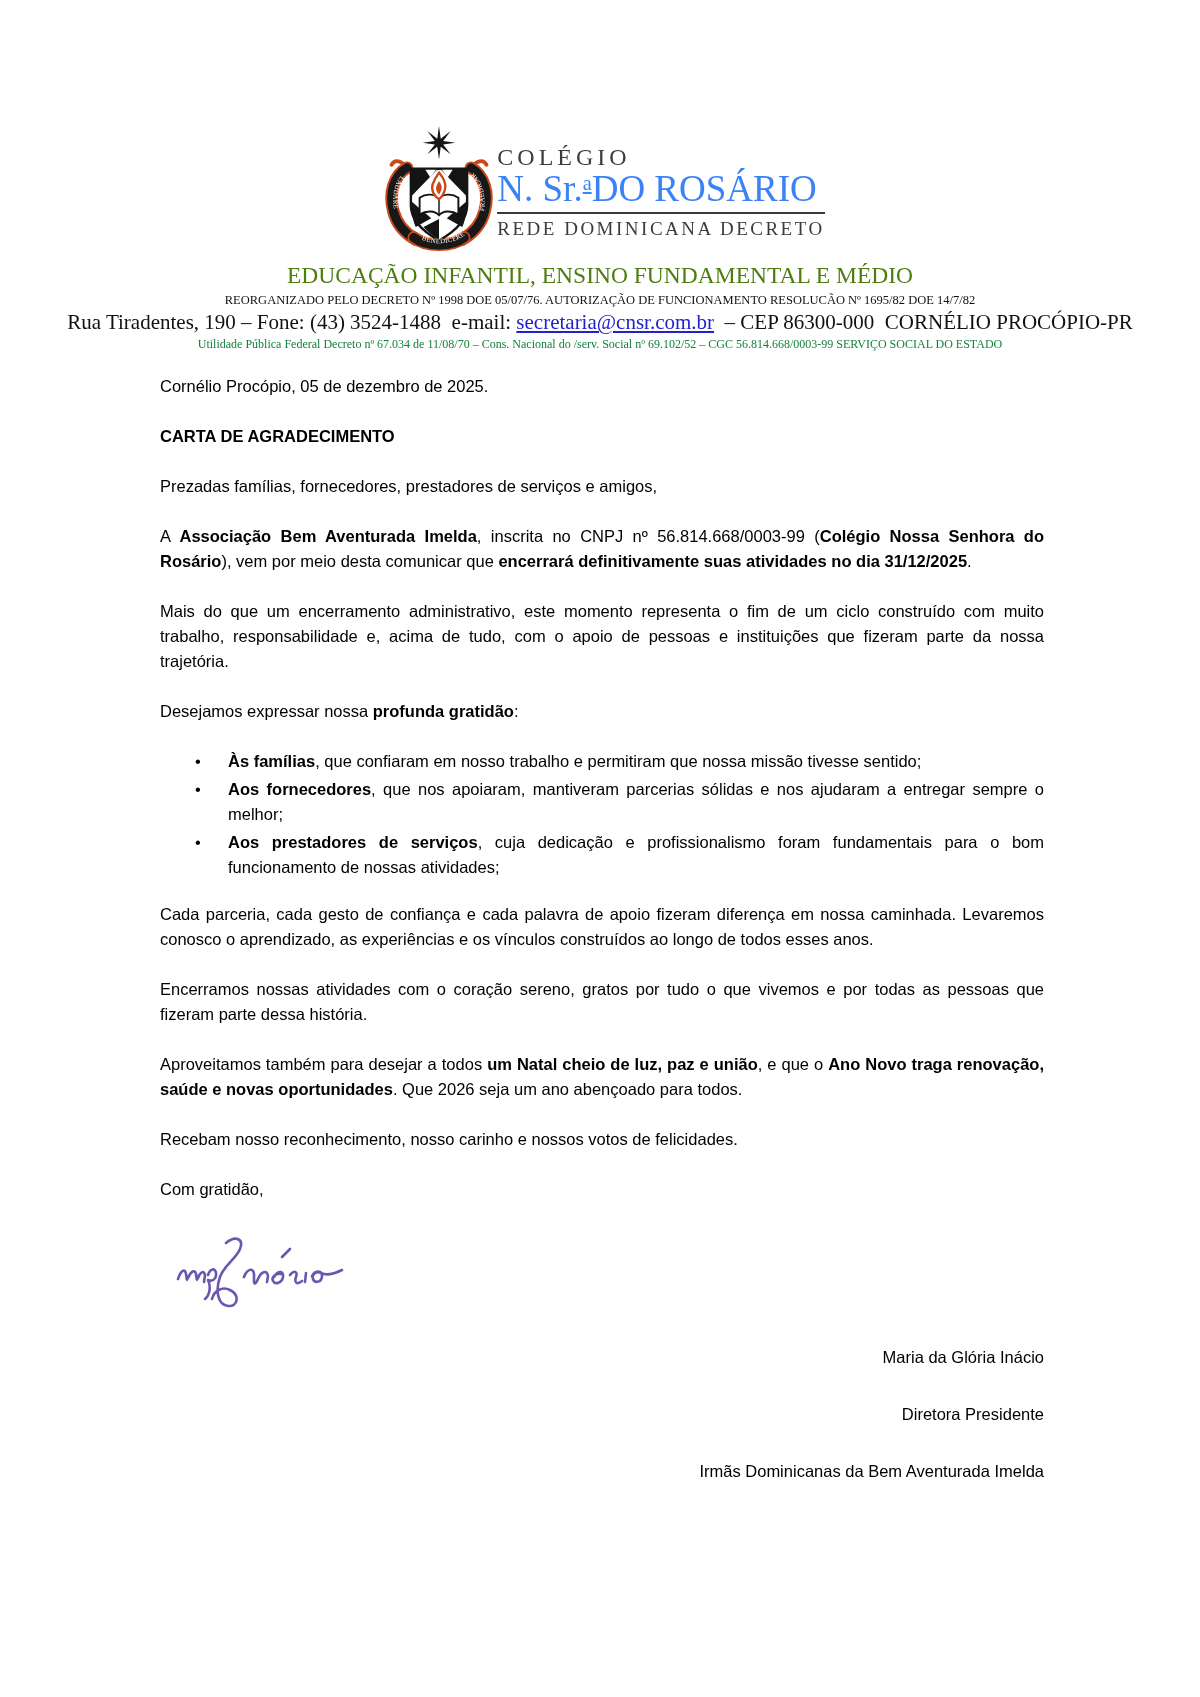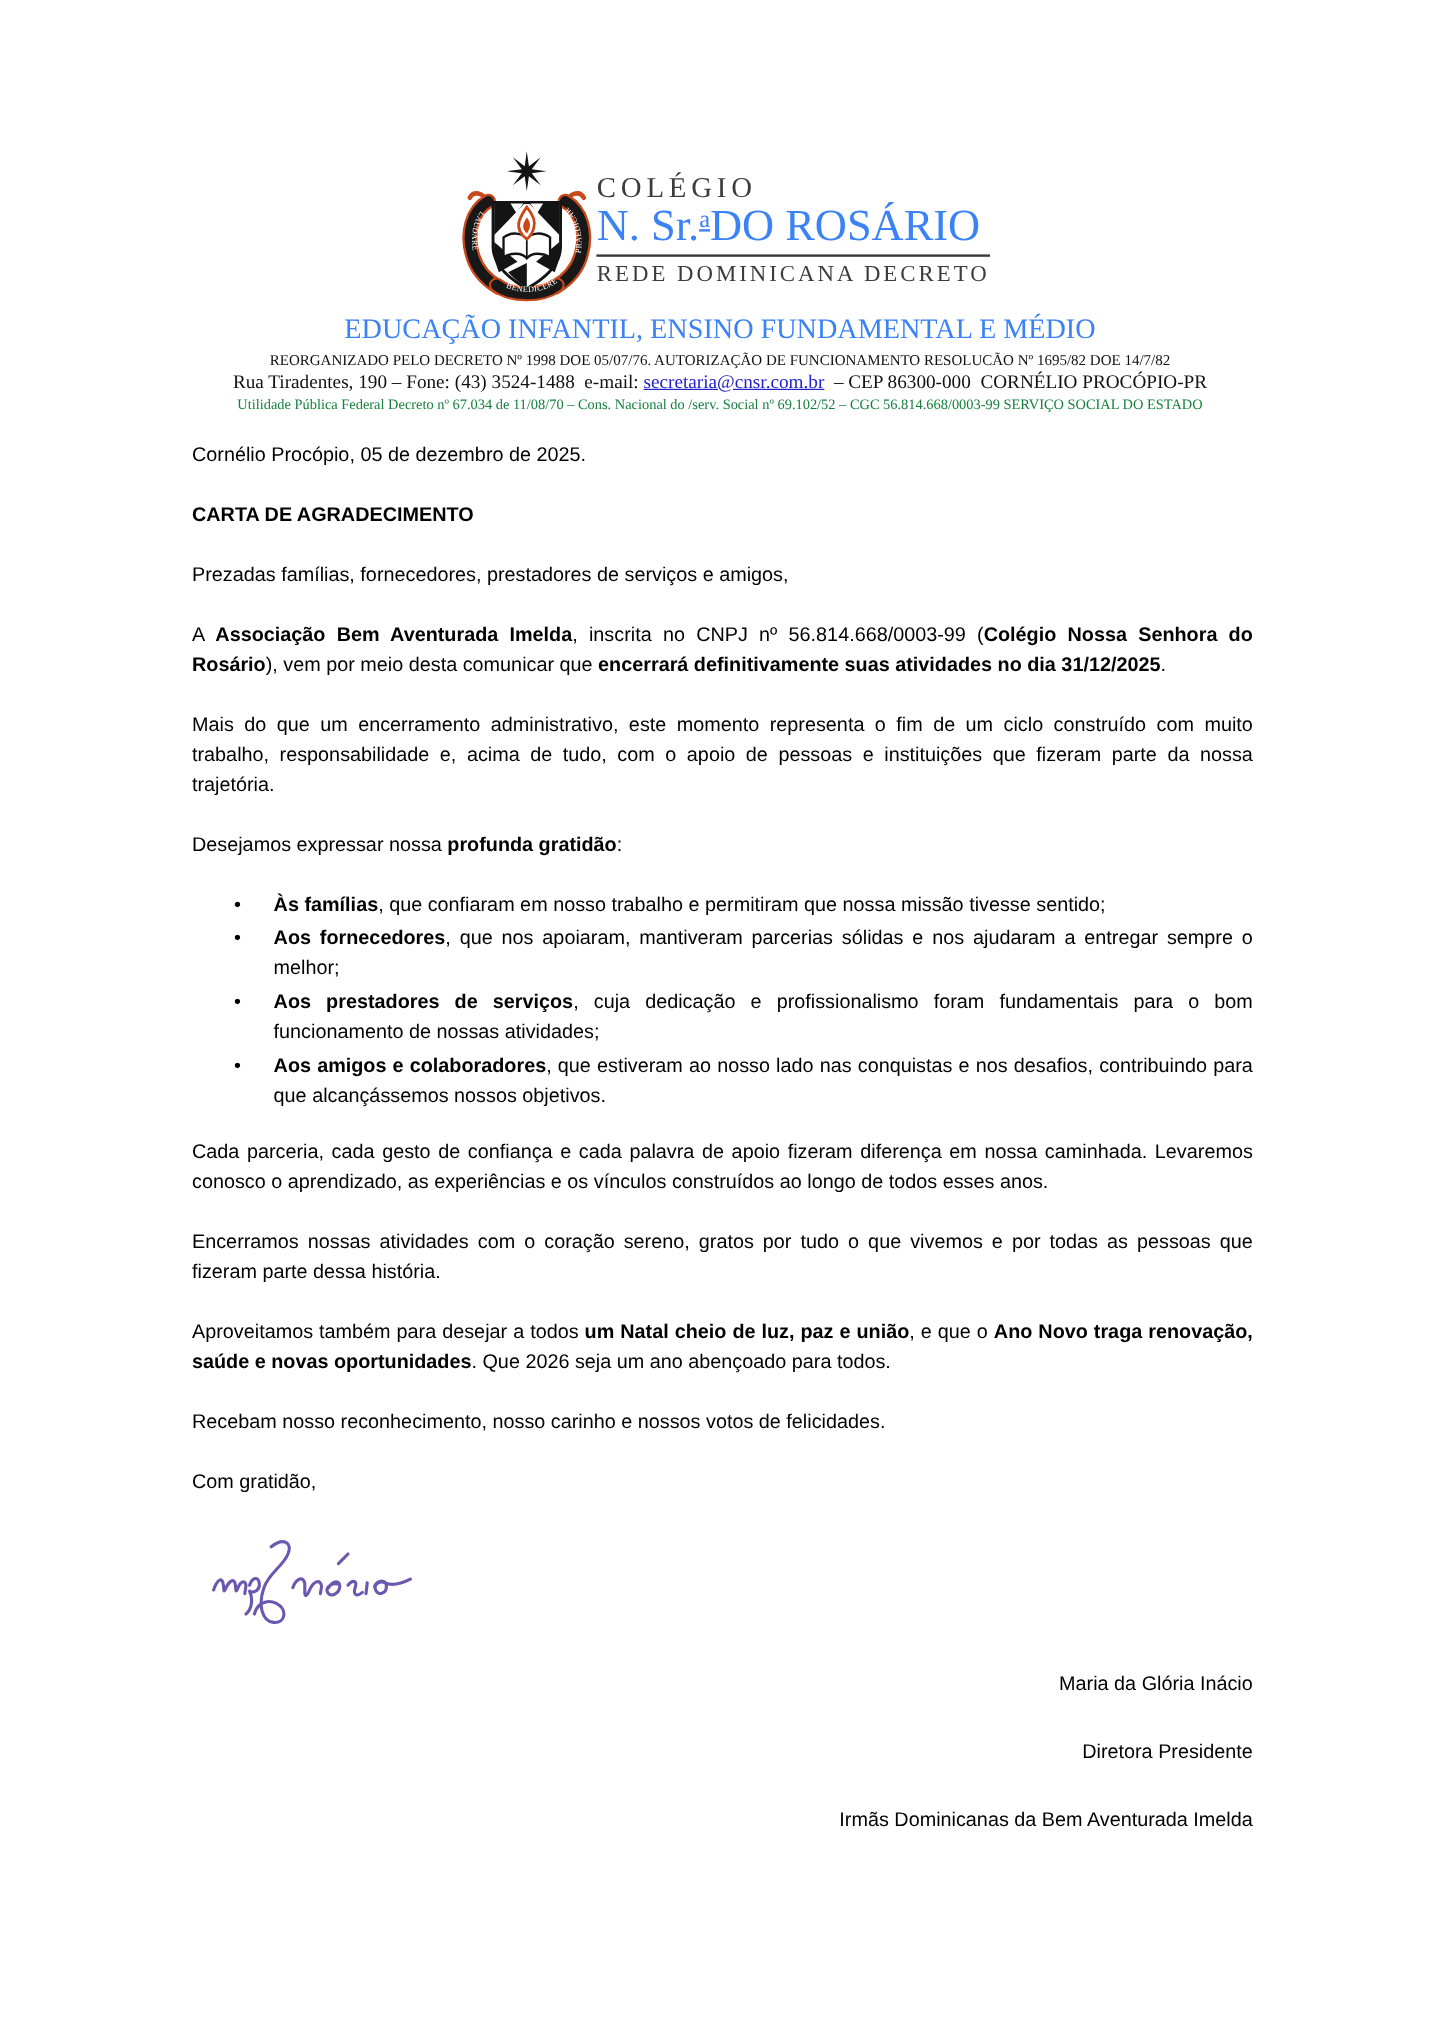--- a/index.html
+++ b/index.html
@@ -10,23 +10,23 @@
     margin: 0 auto; position: relative;
   }
   .letterhead { padding-top: 124px; text-align: center; }
   .logo-row { display: flex; justify-content: center; align-items: flex-start; }
   .crest { width: 128px; height: 134px; flex: 0 0 auto; margin-right: -6px; }
   .logo-text { text-align: left; padding-top: 20px; }
   .logo-college { font-family: "Liberation Serif", serif; font-size: 24px; letter-spacing: 4px; color: #3c3c3c; line-height: 1.1; }
   .logo-name { font-family: "Liberation Serif", serif; font-size: 37px; color: #3b82f6; border-bottom: 2px solid #3a3a3a; padding-bottom: 3px; line-height: 1.05; white-space: nowrap; }
   .logo-name .ord { font-size: 55%; vertical-align: 11px; text-decoration: underline; }
   .logo-network { font-family: "Liberation Serif", serif; font-size: 19px; letter-spacing: 2.5px; color: #3c3c3c; margin-top: 4px; white-space: nowrap; }
-  .hline1 { font-family: "Liberation Serif", serif; font-size: 23.5px; color: #3b82f6; margin-top: 4px; }
+  .hline1 { font-family: "Liberation Serif", serif; font-size: 23.5px; color: #4d7c0f; margin-top: 4px; }
   .hline2 { font-family: "Liberation Serif", serif; font-size: 12.5px; font-weight: normal; color: #111; margin-top: 4px; }
-  .hline3 { font-family: "Liberation Serif", serif; font-size: 16px; color: #111; margin-top: 2px; white-space: pre-wrap; }
+  .hline3 { font-family: "Liberation Serif", serif; font-size: 21px; color: #111; margin-top: 2px; white-space: pre-wrap; }
   .hline3 .email { color: #2222cc; text-decoration: underline; cursor: pointer; }
   .hline4 { font-family: "Liberation Serif", serif; font-size: 12px; color: #15803d; margin-top: 2px; }
   .bodycol { padding: 22px 156px 0 160px; text-align: justify; font-size: 16.5px; line-height: 25px; }
   .bodycol p { margin-bottom: 25px; }
   .title { font-weight: bold; }
   ul.gratitude { list-style: none; padding-left: 68px; margin-bottom: 22px; }
   ul.gratitude li { position: relative; margin-bottom: 3px; }
   ul.gratitude li::before { content: "\2022"; position: absolute; left: -33px; }
   .closing { margin-bottom: 12px; }
   .signature-svg { display: block; margin: 4px 0 6px 10px; }
@@ -104,21 +104,20 @@
     <p class="title">CARTA DE AGRADECIMENTO</p>
     <p>Prezadas famílias, fornecedores, prestadores de serviços e amigos,</p>
     <p><span>A </span><b>Associação Bem Aventurada Imelda</b><span>, inscrita no CNPJ nº 56.814.668/0003-99 (</span><b>Colégio Nossa Senhora do Rosário</b><span>), vem por meio desta comunicar que </span><b>encerrará definitivamente suas atividades no dia 31/12/2025</b><span>.</span></p>
     <p>Mais do que um encerramento administrativo, este momento representa o fim de um ciclo construído com muito trabalho, responsabilidade e, acima de tudo, com o apoio de pessoas e instituições que fizeram parte da nossa trajetória.</p>
     <p><span>Desejamos expressar nossa </span><b>profunda gratidão</b><span>:</span></p>
 
     <ul class="gratitude">
       <li><b>Às famílias</b><span>, que confiaram em nosso trabalho e permitiram que nossa missão tivesse sentido;</span></li>
       <li><b>Aos fornecedores</b><span>, que nos apoiaram, mantiveram parcerias sólidas e nos ajudaram a entregar sempre o melhor;</span></li>
       <li><b>Aos prestadores de serviços</b><span>, cuja dedicação e profissionalismo foram fundamentais para o bom funcionamento de nossas atividades;</span></li>
-      <li><b>Aos amigos e colaboradores</b><span>, que estiveram ao nosso lado nas conquistas e nos desafios, contribuindo para que alcançássemos nossos objetivos.</span></li>
     </ul>
 
     <p>Cada parceria, cada gesto de confiança e cada palavra de apoio fizeram diferença em nossa caminhada. Levaremos conosco o aprendizado, as experiências e os vínculos construídos ao longo de todos esses anos.</p>
     <p>Encerramos nossas atividades com o coração sereno, gratos por tudo o que vivemos e por todas as pessoas que fizeram parte dessa história.</p>
     <p><span>Aproveitamos também para desejar a todos </span><b>um Natal cheio de luz, paz e união</b><span>, e que o </span><b>Ano Novo traga renovação, saúde e novas oportunidades</b><span>. Que 2026 seja um ano abençoado para todos.</span></p>
     <p>Recebam nosso reconhecimento, nosso carinho e nossos votos de felicidades.</p>
     <p class="closing">Com gratidão,</p>
 
     <svg class="signature-svg" width="230" height="86" viewBox="0 0 230 86" aria-hidden="true">
       <g fill="none" stroke="#6a58b0" stroke-width="2.6" stroke-linecap="round" stroke-linejoin="round">

